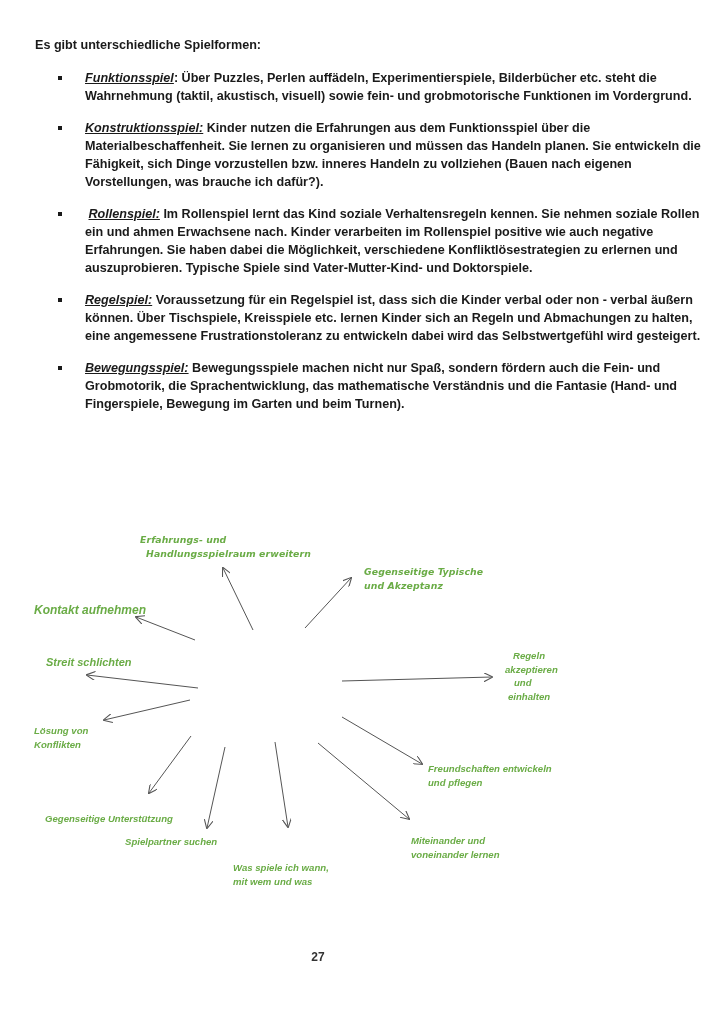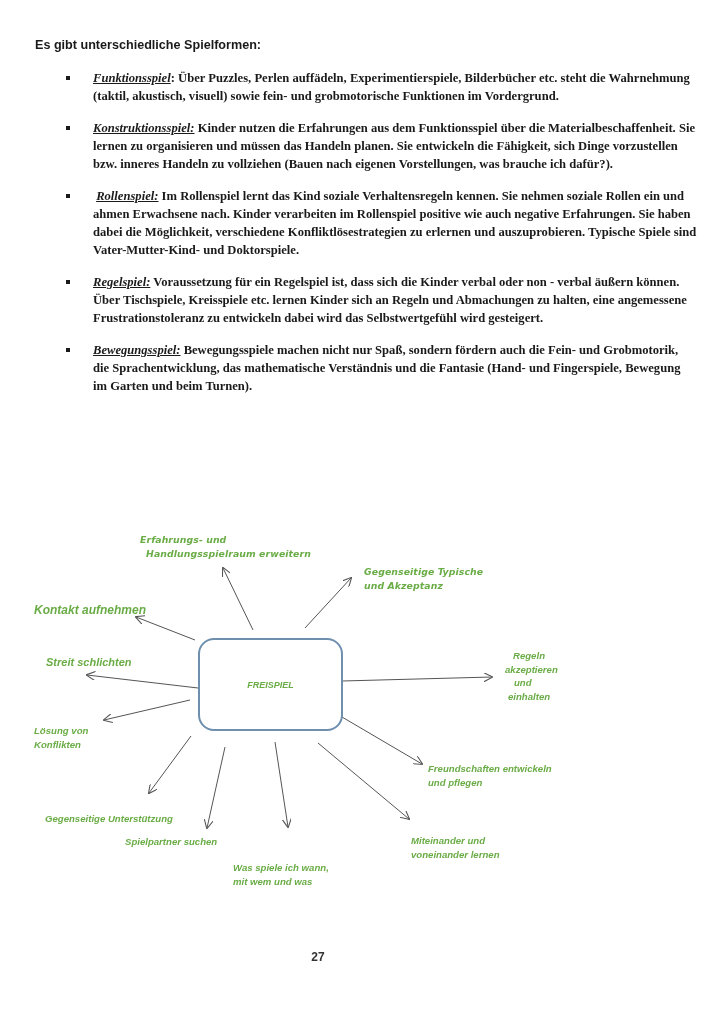--- a/index.html
+++ b/index.html
@@ -5,21 +5,21 @@
   html, body { margin: 0; padding: 0; background: #ffffff; }
   body {
     width: 724px; height: 1024px; position: relative; overflow: hidden;
     font-family: "Liberation Sans", sans-serif; color: #1a1a1a;
   }
   .page-text {
     position: absolute; left: 35px; top: 36px; width: 670px;
     font-size: 12.6px; line-height: 18px; font-weight: bold;
   }
   .intro { margin: 0 0 15px 0; }
-  .bullets { list-style: none; margin: 8px; padding: 0; font-family: Liberation Serif, serif; }
+  .bullets { list-style: none; margin: 0; padding: 0; }
   .bullet {
     position: relative; padding-left: 50px; margin-bottom: 14px;
   }
   .bullet .mark {
     position: absolute; left: 23px; top: 7px; width: 4px; height: 4px; background: #1a1a1a;
   }
   .term { font-style: italic; text-decoration: underline; }
   .diagram { position: absolute; left: 0; top: 500px; width: 724px; height: 400px; }
   .diagram svg { position: absolute; left: 0; top: 0; }
   .lbl {
@@ -84,23 +84,20 @@
       <line x1="190" y1="200" x2="104" y2="220" marker-end="url(#ah)"></line>
       <line x1="342" y1="181" x2="492" y2="177" marker-end="url(#ah)"></line>
       <line x1="342" y1="217" x2="422" y2="264" marker-end="url(#ah)"></line>
       <line x1="318" y1="243" x2="409" y2="319" marker-end="url(#ah)"></line>
       <line x1="275" y1="242" x2="288" y2="327" marker-end="url(#ah)"></line>
       <line x1="225" y1="247" x2="207" y2="328" marker-end="url(#ah)"></line>
       <line x1="191" y1="236" x2="149" y2="293" marker-end="url(#ah)"></line>
     </g>
   </svg>
 
-  <div class="center-box" style="border-color: rgb(110, 143, 174);">
-    <span style="color: rgb(106, 172, 70);">FREISPIEL</span>
-  </div>
 
   <div class="lbl sans" style="left: 140px; top: 33px; color: rgb(106, 172, 70);">
     <div>Erfahrungs- und</div>
     <div style="padding-left:6px">  Handlungsspielraum erweitern</div>
   </div>
   <div class="lbl sans" style="left: 364px; top: 65px; color: rgb(106, 172, 70);">
     <div>Gegenseitige Typische</div>
     <div>und Akzeptanz</div>
   </div>
   <div class="lbl" style="left: 34px; top: 103px; font-size: 12px; color: rgb(106, 172, 70);">

